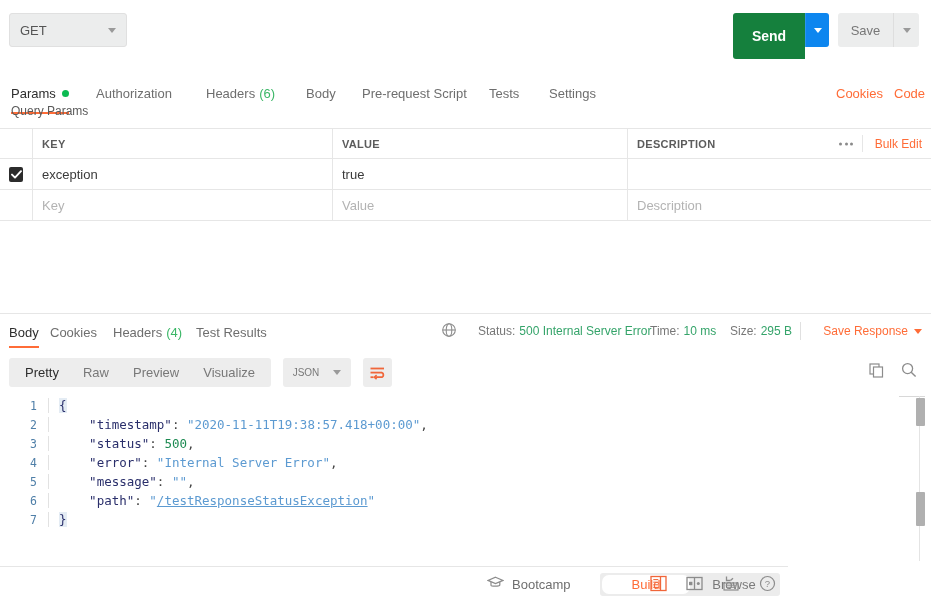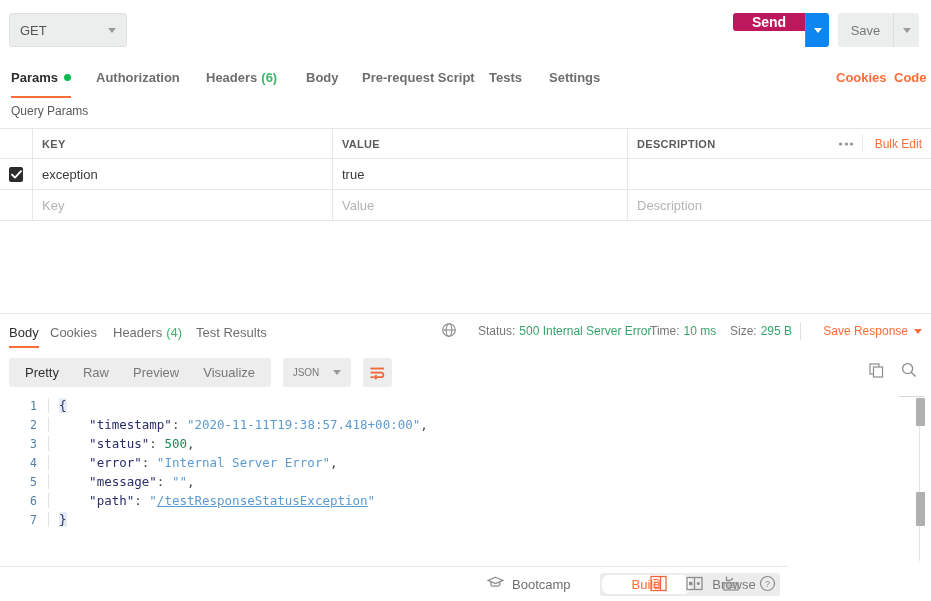--- a/index.html
+++ b/index.html
@@ -26,22 +26,22 @@
     width:0;height:0;border-left:4px solid transparent;border-right:4px solid transparent;
     border-top:5px solid #9a9a9a;
   }
   .url-input {
     position:absolute; left:128px; top:13px; width:595px; height:34px;
     background:#eceded; border:1px solid #e0e0e0; border-radius:3px;
     display:flex; align-items:center; padding:0 11px;
     font-size:13px; color:#3a3a3a; white-space:nowrap; overflow:hidden;
   }
   .send-btn {
-    position:absolute; left:733px; top:13px; width:72px; height:18px;
-    background:#be185d; border-radius:3px 0 0 3px;
+    position:absolute; left:733px; top:13px; width:72px; height:46px;
+    background:#15803d; border-radius:3px 0 0 3px;
     display:flex; align-items:center; justify-content:center;
     color:#fff; font-weight:bold; font-size:14px; cursor:pointer;
   }
   .send-caret {
     position:absolute; left:805px; top:13px; width:24px; height:34px;
     background:#0d86ef; border-radius:0 3px 3px 0;
     display:flex;align-items:center;justify-content:center; cursor:pointer;
     border-left:1px solid #2b95f0;
   }
   .send-caret .caret-dn { border-top-color:#fff; }
@@ -52,21 +52,21 @@
     color:#777; font-size:13px; cursor:pointer;
   }
   .save-caret {
     position:absolute; left:893px; top:13px; width:26px; height:34px;
     background:#eceded; border-radius:0 3px 3px 0;
     display:flex;align-items:center;justify-content:center; cursor:pointer;
     border-left:1px solid #dedede;
   }
 
   
-  .req-tabs { position:absolute; left:0; top:60px; width:931px; height:38px;font-weight:bold; }
+  .req-tabs { position:absolute; left:0; top:76px; width:931px; height:38px; }
   .rtab {
     position:absolute; top:0; height:38px; display:flex; align-items:center;
     font-size:13px; color:#6e6e6e; cursor:pointer; padding-bottom:4px;
   }
   .rtab.active { color:#2e2e2e; }
   .rtab.active::after {
     content:""; position:absolute; left:0; right:0; bottom:0; height:2px; background:#ff6c37;
   }
   .green-dot { width:7px;height:7px;border-radius:50%;background:#0cbb52;margin-left:6px;}
   .hdr-count { color:#3bb767; margin-left:4px; }

